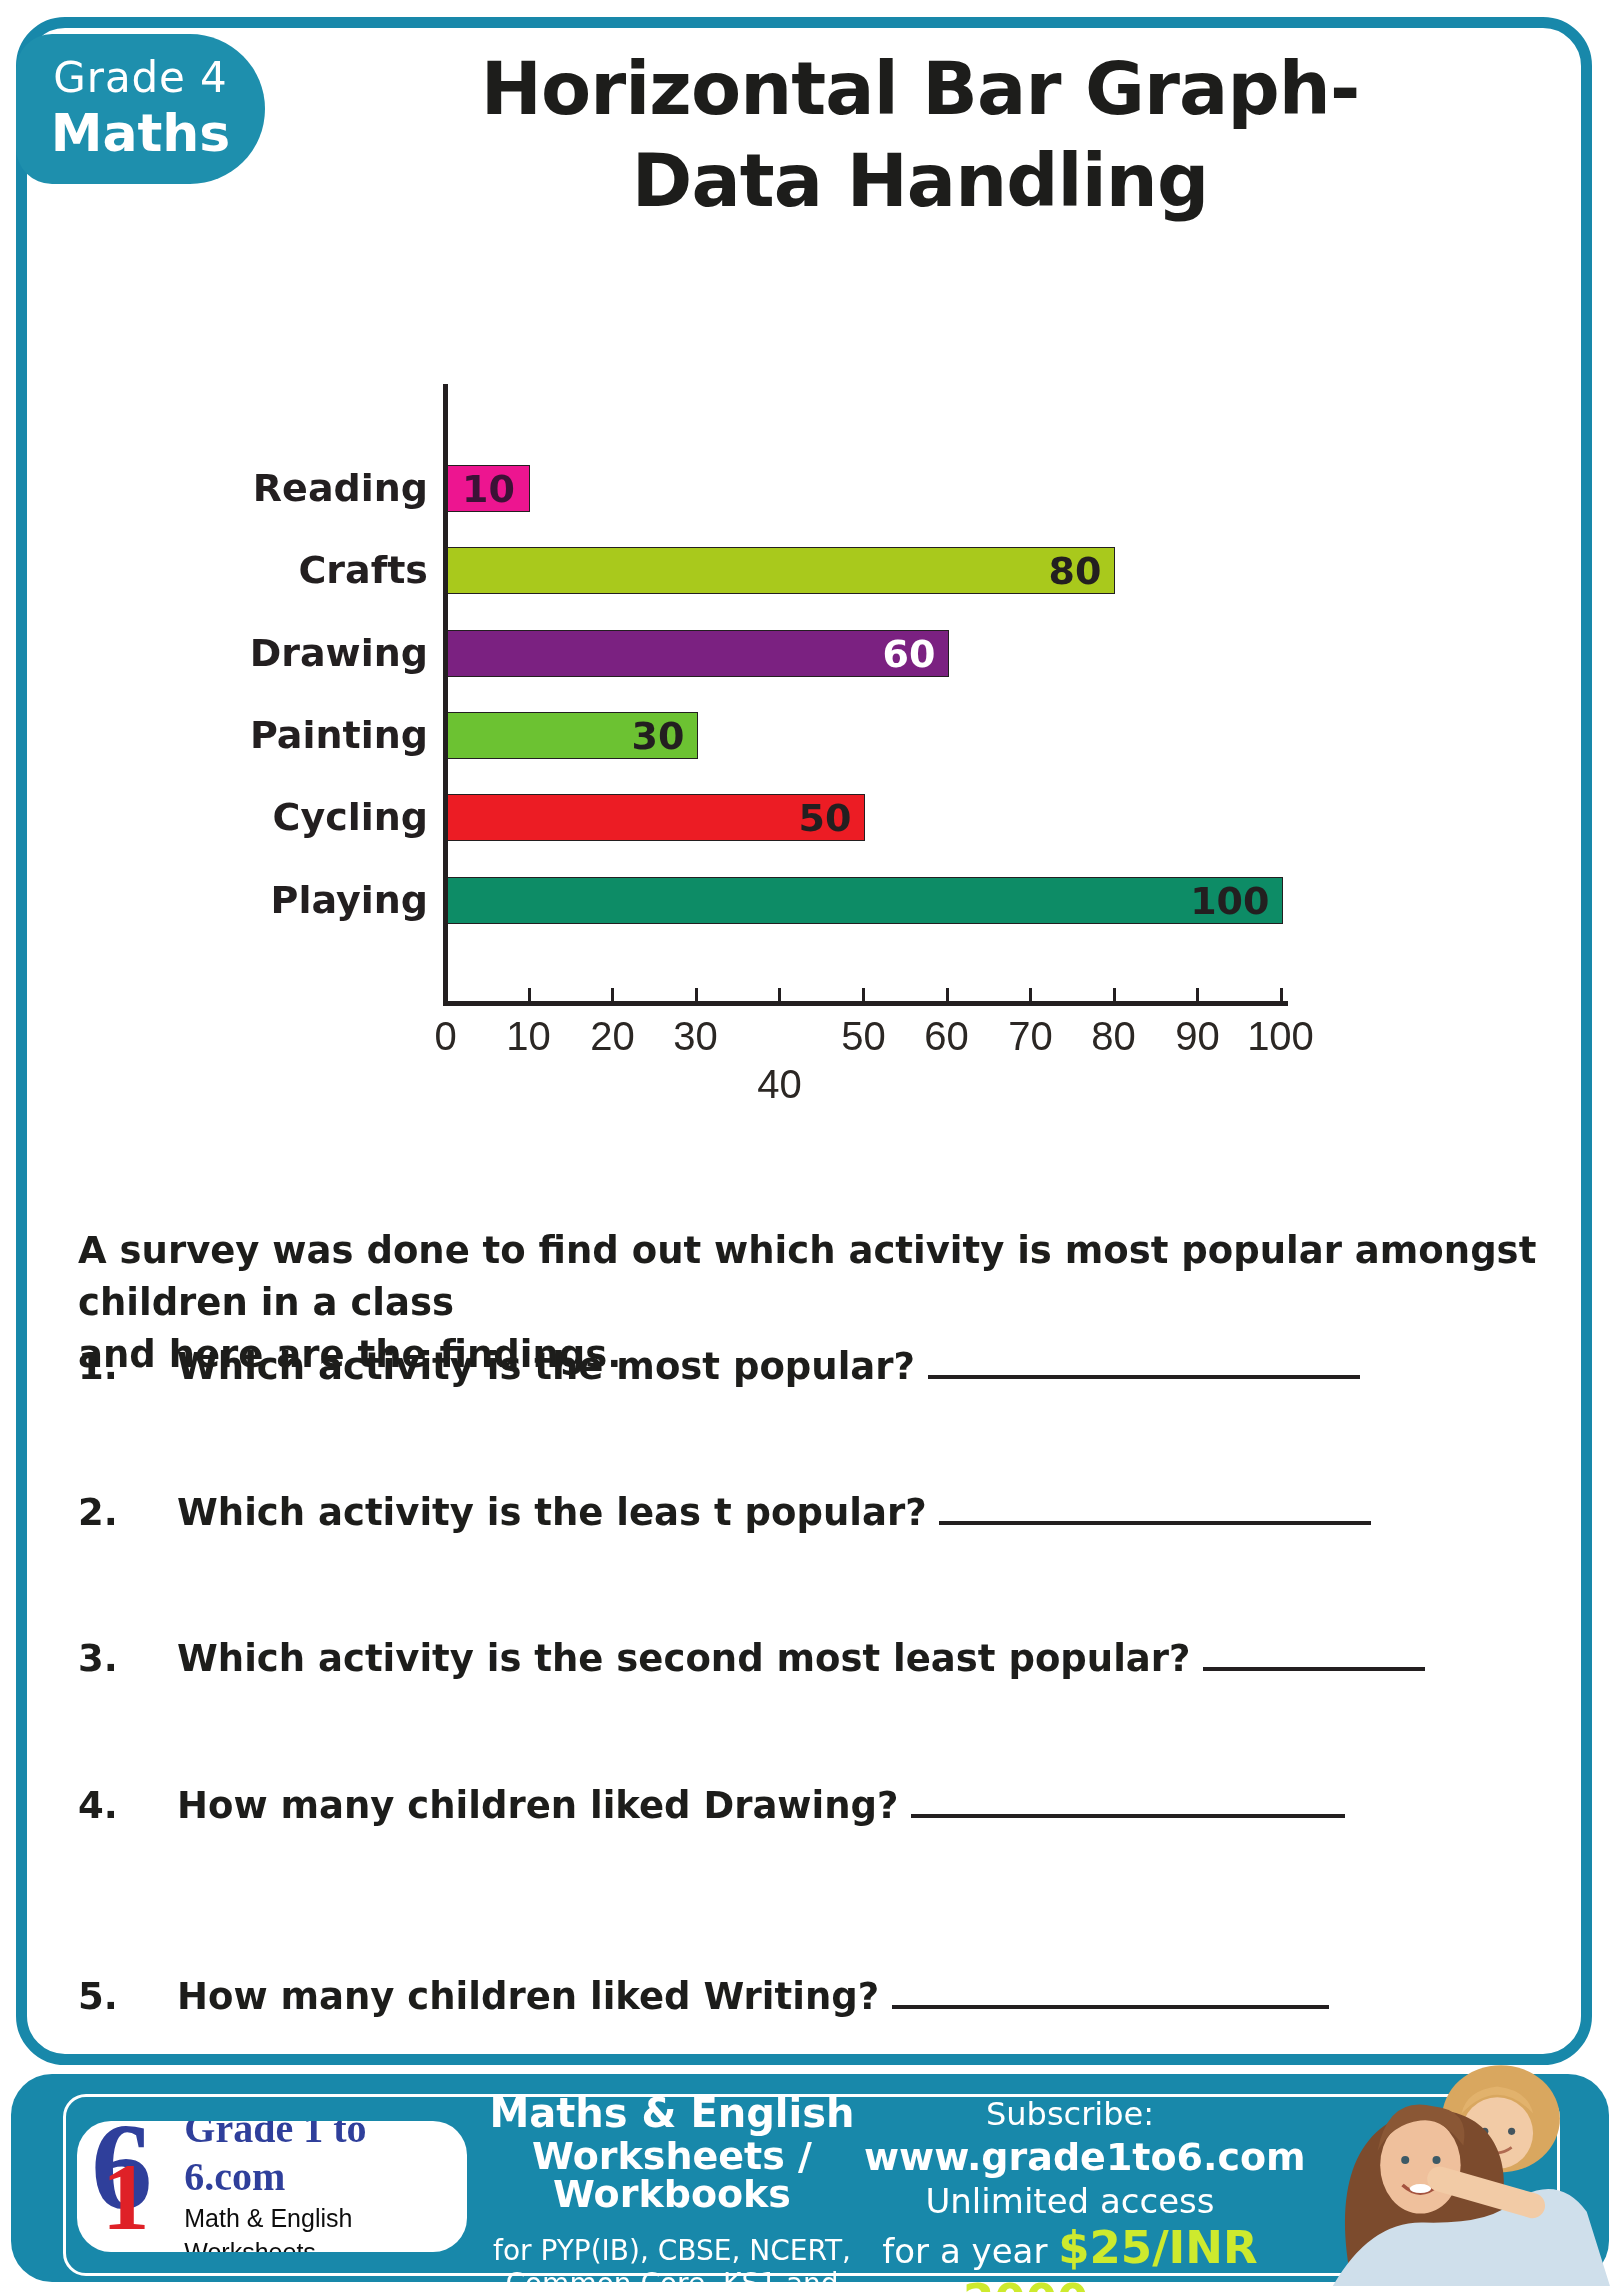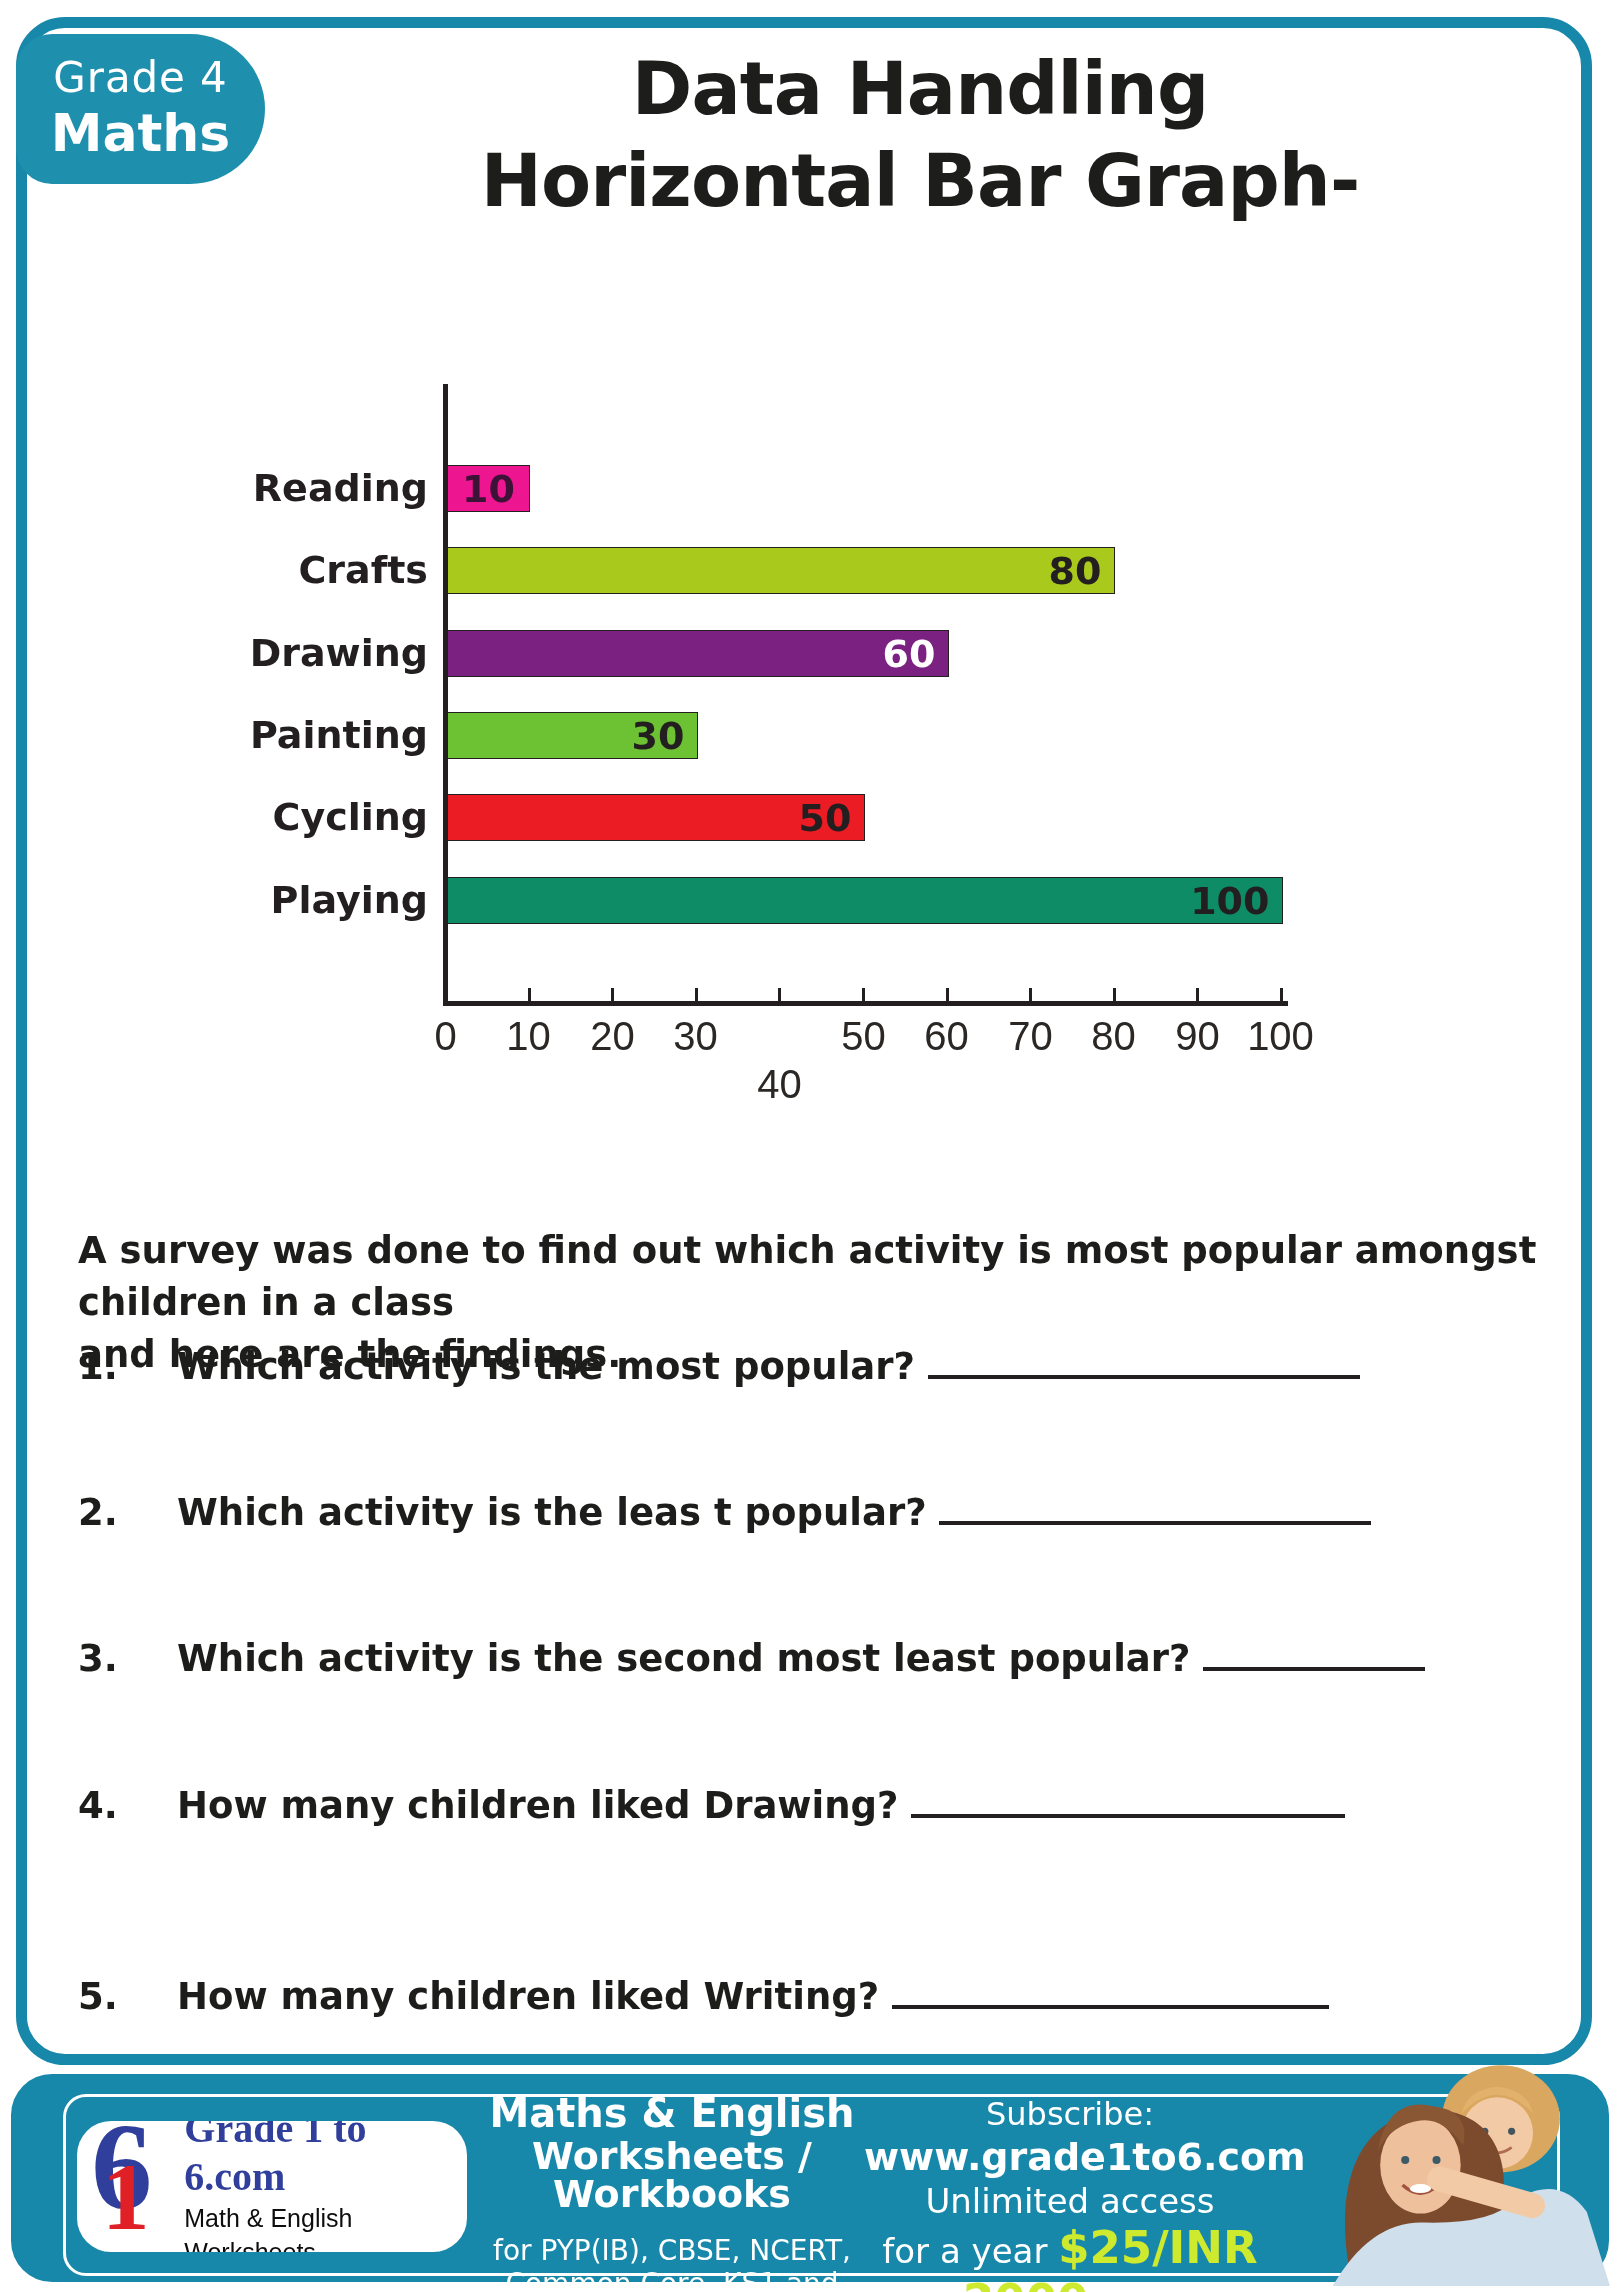--- a/index.html
+++ b/index.html
@@ -64,22 +64,22 @@
 <div class="page">
 
   <div class="page-border"></div>
 
   <div class="badge">
     <div class="g">Grade 4</div>
     <div class="m">Maths</div>
   </div>
 
   <div class="title">
+    <div>Horizontal Bar Graph-</div>
     <div>Data Handling</div>
-    <div>Horizontal Bar Graph-</div>
   </div>
 
   <div id="chart-layer">
       <div class="axis" style="left: 443px; top: 384px; width: 4.5px; height: 622px;"></div>
       <div class="axis" style="left: 443px; top: 1001px; width: 845px; height: 4.5px;"></div>
       <div class="ticklabel" style="left: 405px; top: 1014px;">0</div>
       <div class="tick" style="left: 528px; top: 988px; width: 2.7px; height: 13.4px;"></div>
       <div class="ticklabel" style="left: 488px; top: 1014px;">10</div>
       <div class="tick" style="left: 611px; top: 988px; width: 2.7px; height: 13.4px;"></div>
       <div class="ticklabel" style="left: 572px; top: 1014px;">20</div>

